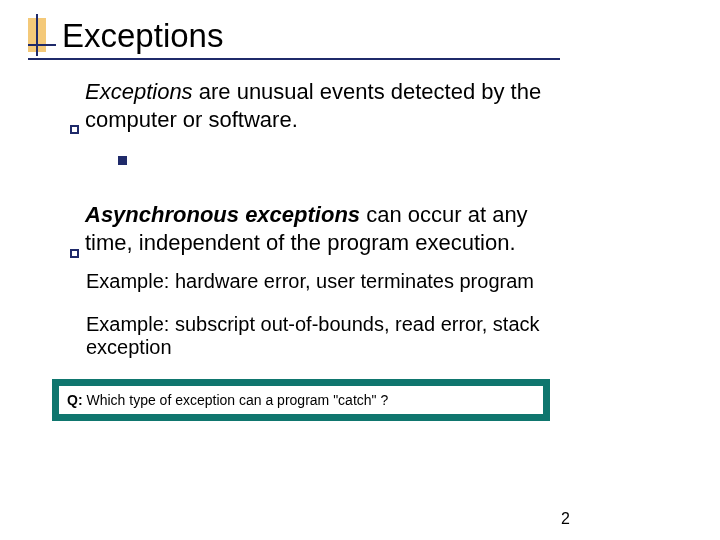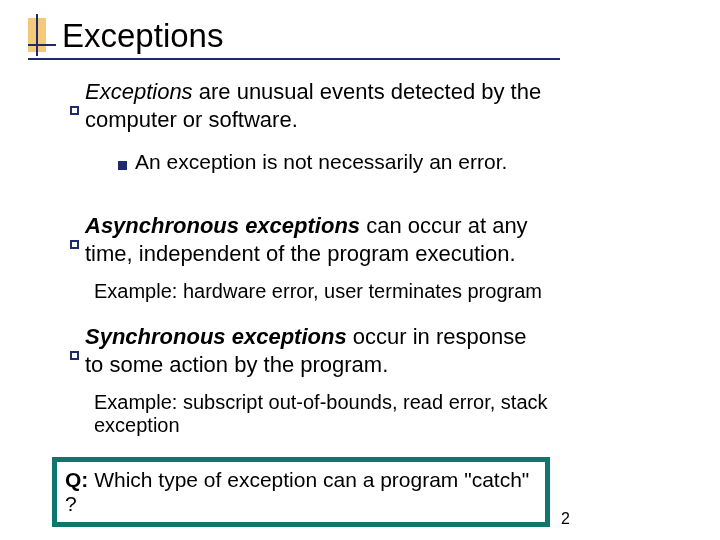--- a/index.html
+++ b/index.html
@@ -50,48 +50,48 @@
     padding-bottom: 4px;
   }
 
   .body {
     padding-left: 42px;
     padding-right: 10px;
   }
   .item {
     margin-bottom: 12px;
   }
-  .bullet-line { display: flex; align-items: center; }
+  .bullet-line { display: flex; align-items: flex-end; }
   .q-bullet {
     width: 9px; height: 9px;
     border: 2px solid #1f2a6a;
     margin-top: 9px;
     margin-right: 6px;
     flex-shrink: 0;
   }
   .n-bullet {
     width: 9px; height: 9px;
     background: #1f2a6a;
     margin-top: 8px;
     margin-right: 8px;
     flex-shrink: 0;
   }
   .p1 { font-size: 22px; line-height: 1.28; }
   .p2 { font-size: 21px; line-height: 1.3; }
-  .ex { font-size: 20px; margin: 10px 0 20px 24px; }
+  .ex { font-size: 20px; margin: 10px 0 20px 16px; }
   .sub { margin: 14px 0 14px 48px; }
 
   .italic { font-style: italic; }
   .biz { font-style: italic; font-weight: bold; }
 
   .qbox {
-    border: 5px solid #0f766e;
+    border: 7px solid #0f766e;
     padding: 6px 8px;
     margin: 4px 0 0 -18px;
-    font-size: 21px;
+    font-size: 14px;
   }
   .page-num {
     position: absolute;
     right: 18px;
     bottom: 12px;
     font-size: 16px;
     color: #000;
   }
 </style>
 </head>
@@ -114,38 +114,31 @@
 
     <div class="item bullet-line">
       <div class="q-bullet"></div>
       <div class="p1">
         <span class="italic">Exceptions</span><span> are unusual events detected by the computer or software.</span>
       </div>
     </div>
 
     <div class="sub bullet-line">
       <div class="n-bullet"></div>
-      <div class="p2">An exception is not necessarily an error.</div>
     </div>
 
     <div class="item bullet-line" style="margin-top:36px">
       <div class="q-bullet"></div>
       <div class="p1">
         <span class="biz">Asynchronous exceptions</span><span> can occur at any time, independent of the program execution.</span>
       </div>
     </div>
 
     <div class="ex">Example:  hardware error, user terminates program</div>
 
-    <div class="item bullet-line">
-      <div class="q-bullet"></div>
-      <div class="p1">
-        <span class="biz">Synchronous exceptions</span><span> occur in response to some action by the program.</span>
-      </div>
-    </div>
 
     <div class="ex">Example: subscript out-of-bounds, read error, stack exception</div>
 
     <div class="qbox">
       <b>Q:</b><span> Which type of exception can a program "catch" ?</span>
     </div>
 
   </div>
 
   <div class="page-num">2</div>

